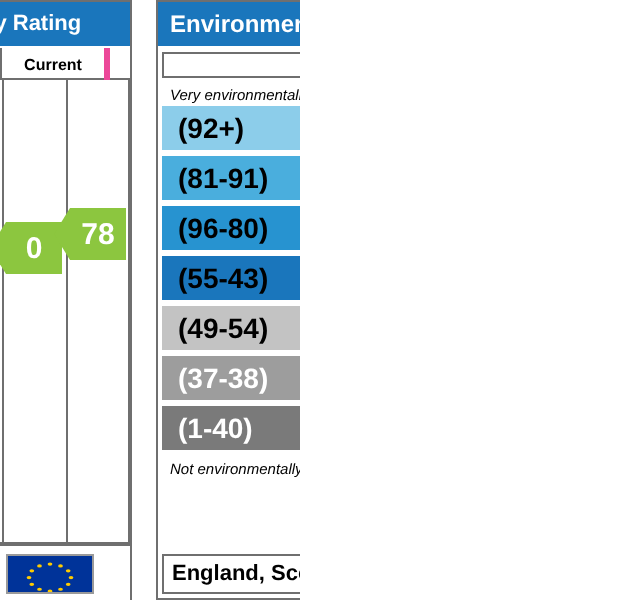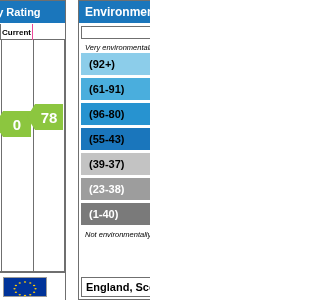--- a/index.html
+++ b/index.html
@@ -27,21 +27,21 @@
     position:absolute;left:0;top:23px;width:160px;height:16px;
     box-sizing:border-box;border-bottom:1px solid #6f6f6f;
   }
   .lcolhdr .cell{
     position:absolute;top:0;height:16px;box-sizing:border-box;
     font-size:8px;font-weight:bold;color:#000;
     display:flex;align-items:center;justify-content:center;
     white-space:nowrap;
   }
   .lcolhdr .c-desc{left:0;width:96px;border-right:1px solid #6f6f6f;}
-  .lcolhdr .c-cur{left:96px;width:32px;border-right:1px solid #ec4899;}
+  .lcolhdr .c-cur{left:96px;width:54px;border-right:3px solid #ec4899;}
   .lcolhdr .c-pot{left:128px;width:32px;}
 
   .lgrid{
     position:absolute;left:96px;top:39px;width:64px;height:232px;
   }
   .lgrid .vline{position:absolute;top:0;width:1px;height:232px;background:#6f6f6f;}
   .lbody-border{position:absolute;left:0;top:39px;width:160px;height:232px;
     box-sizing:border-box;border-bottom:1px solid #6f6f6f;}
 
   
@@ -96,21 +96,21 @@
     font-size:7.5px;font-style:italic;color:#000;
     padding:2px 0 2px 4px;white-space:nowrap;background:#fff;
     line-height:10px;height:12px;box-sizing:border-box;
   }
   .band{
     position:relative;height:22px;margin-bottom:3px;
     display:flex;align-items:center;
     box-sizing:border-box;
   }
   .band .blabel{
-    font-size:11px;font-weight:bold;padding-left:8px;white-space:nowrap;
+    font-size:14px;font-weight:bold;padding-left:8px;white-space:nowrap;
   }
   .band .bletter{
     position:absolute;right:6px;top:0;height:22px;display:flex;
     align-items:center;font-size:12px;font-weight:bold;
   }
   .rfoot{
     position:absolute;left:2px;top:276px;width:146px;height:20px;
     box-sizing:border-box;border:1px solid #6f6f6f;background:#ffffff;
     display:flex;align-items:center;
   }
@@ -184,37 +184,37 @@
     <div class="rcolhdr"></div>
 
     <div class="rscale">
       <div class="cap">Very environmentally friendly - lower CO2 emissions</div>
 
       <div class="band" style="background: rgb(140, 205, 234); color: rgb(0, 0, 0);">
         <span class="blabel">(92+)</span>
         <span class="bletter">A</span>
       </div>
       <div class="band" style="background: rgb(74, 174, 221); color: rgb(0, 0, 0);">
-        <span class="blabel">(61-91)</span>
+        <span class="blabel">(81-91)</span>
         <span class="bletter">B</span>
       </div>
       <div class="band" style="background: rgb(39, 147, 208); color: rgb(0, 0, 0);">
         <span class="blabel">(96-80)</span>
         <span class="bletter">C</span>
       </div>
       <div class="band" style="background: rgb(26, 118, 188); color: rgb(0, 0, 0);">
         <span class="blabel">(55-43)</span>
         <span class="bletter">D</span>
       </div>
       <div class="band" style="background: rgb(195, 195, 195); color: rgb(0, 0, 0);">
-        <span class="blabel">(39-37)</span>
+        <span class="blabel">(49-54)</span>
         <span class="bletter">E</span>
       </div>
       <div class="band" style="background: rgb(157, 157, 157); color: rgb(255, 255, 255);">
-        <span class="blabel">(23-38)</span>
+        <span class="blabel">(37-38)</span>
         <span class="bletter">F</span>
       </div>
       <div class="band" style="background: rgb(122, 122, 122); color: rgb(255, 255, 255);">
         <span class="blabel">(1-40)</span>
         <span class="bletter">G</span>
       </div>
 
       <div class="cap">Not environmentally friendly - higher CO2 emissions</div>
     </div>
 

